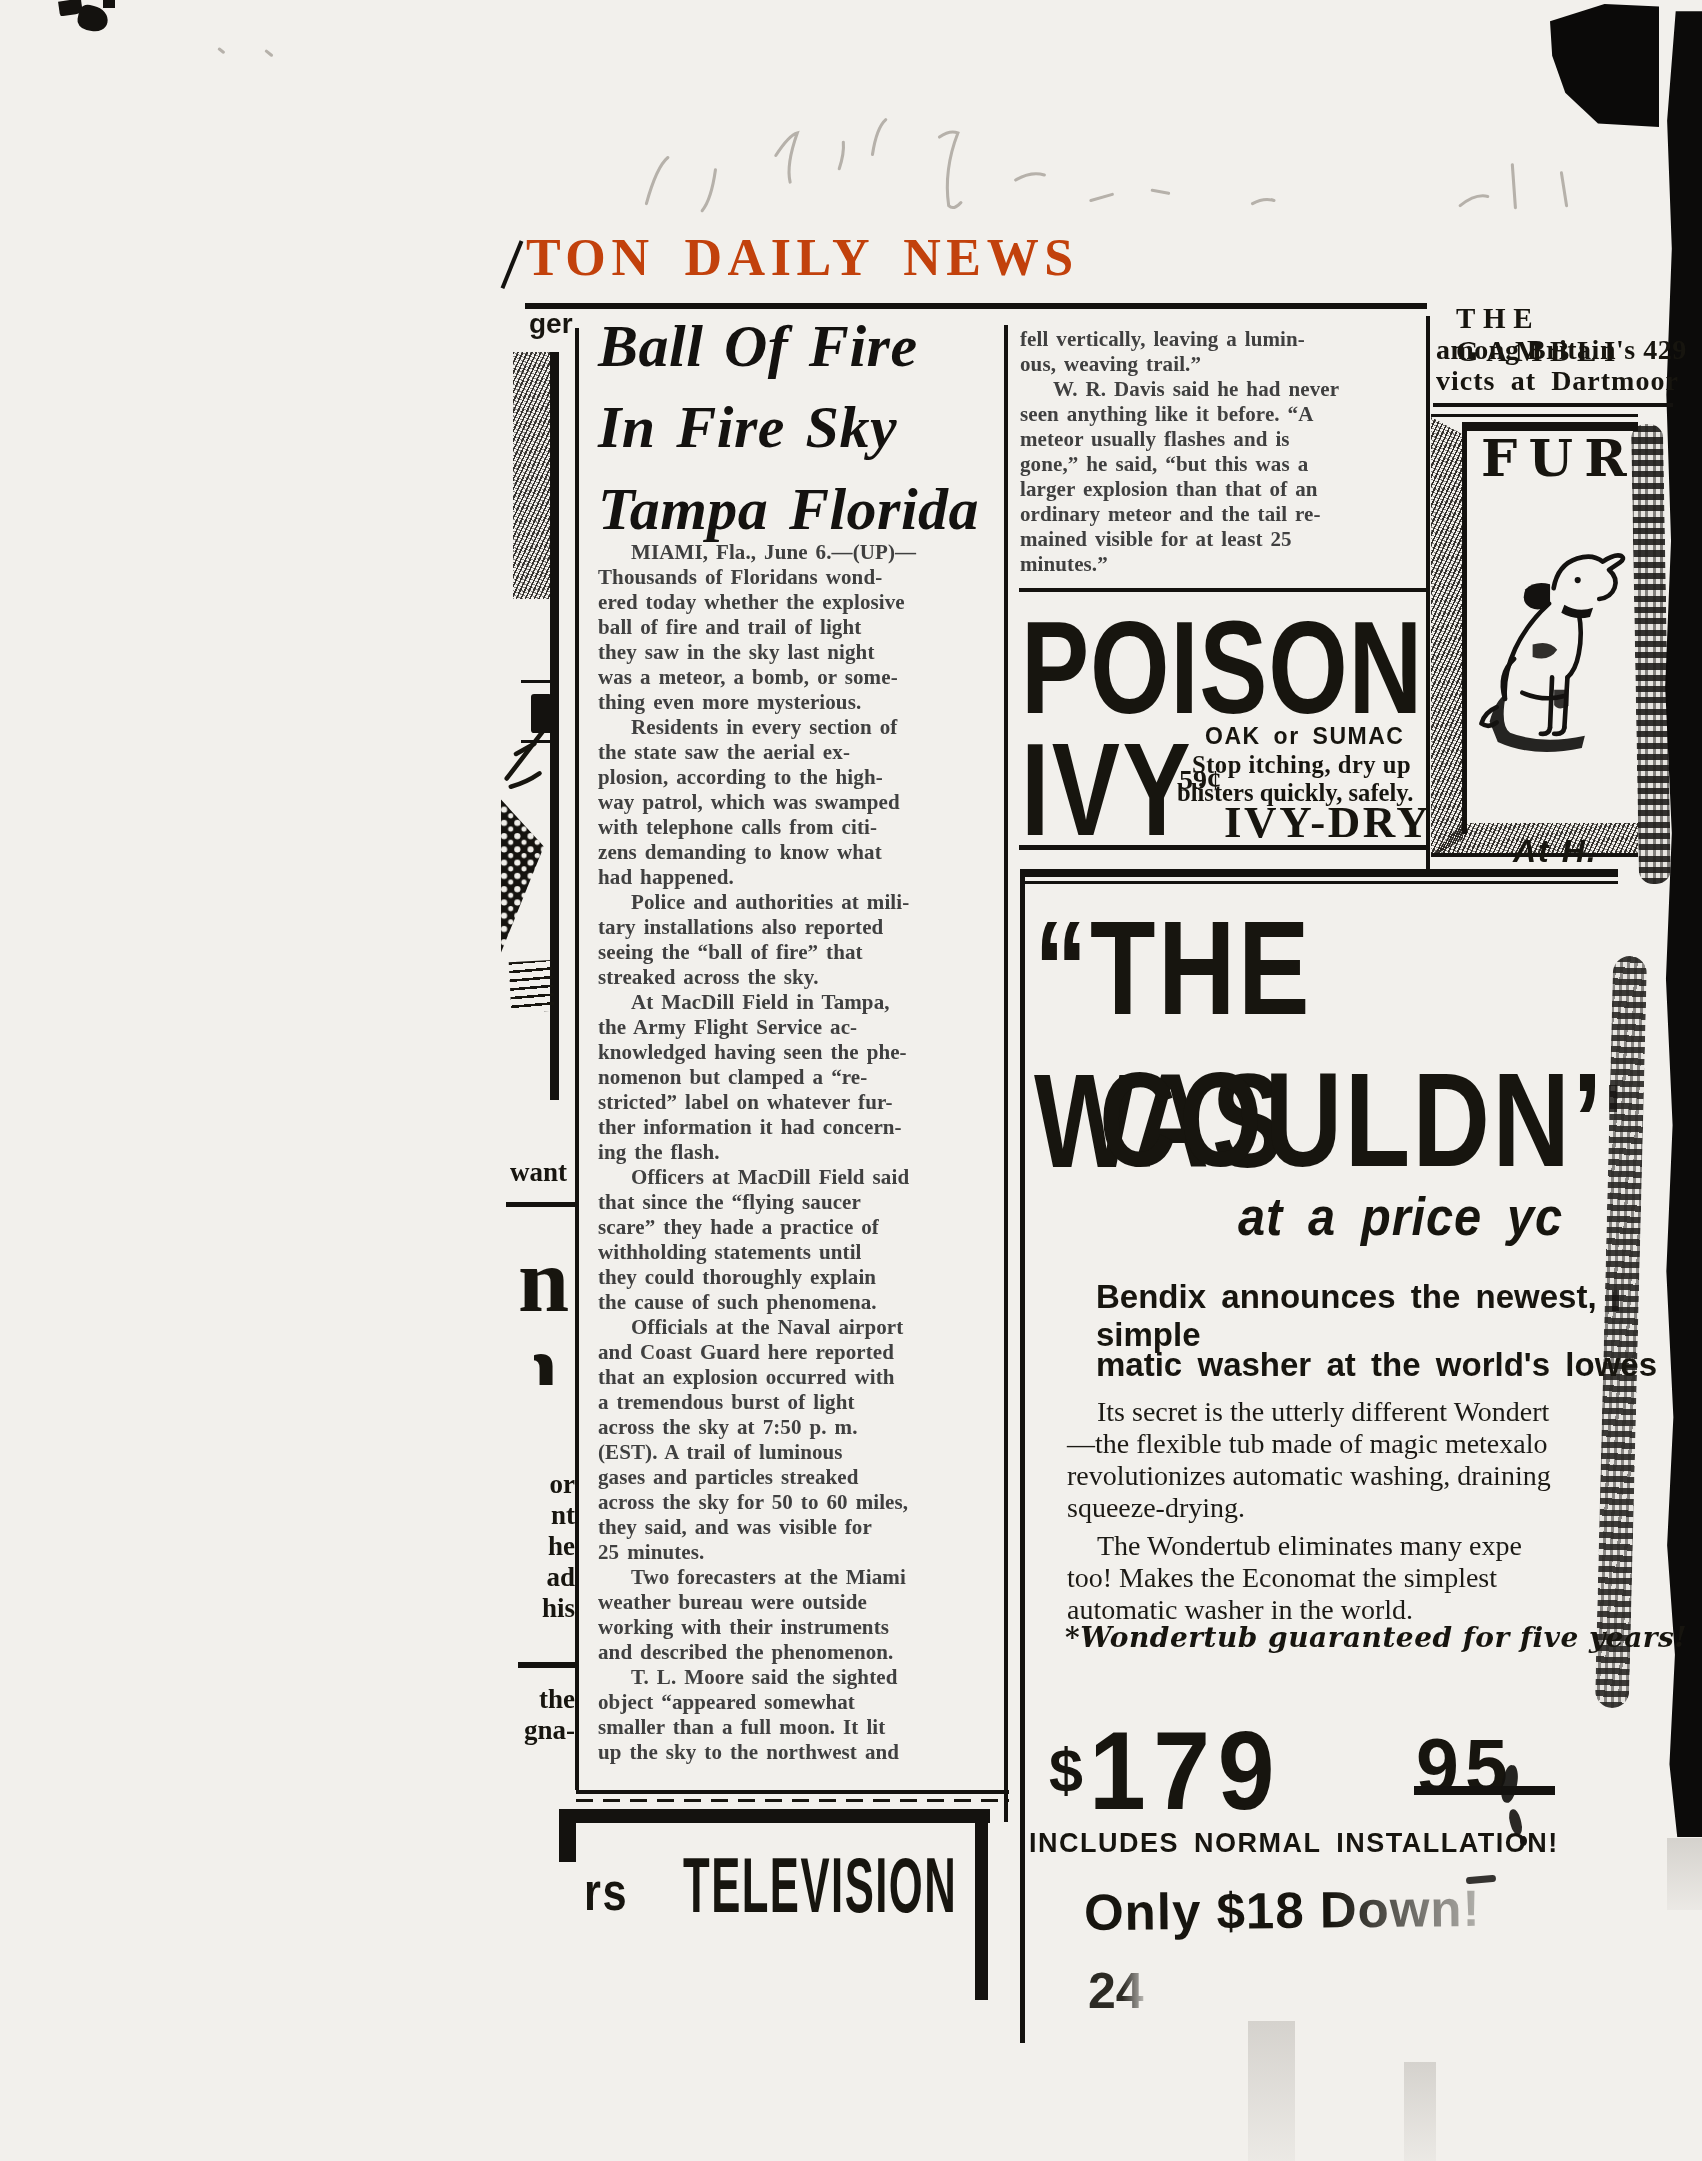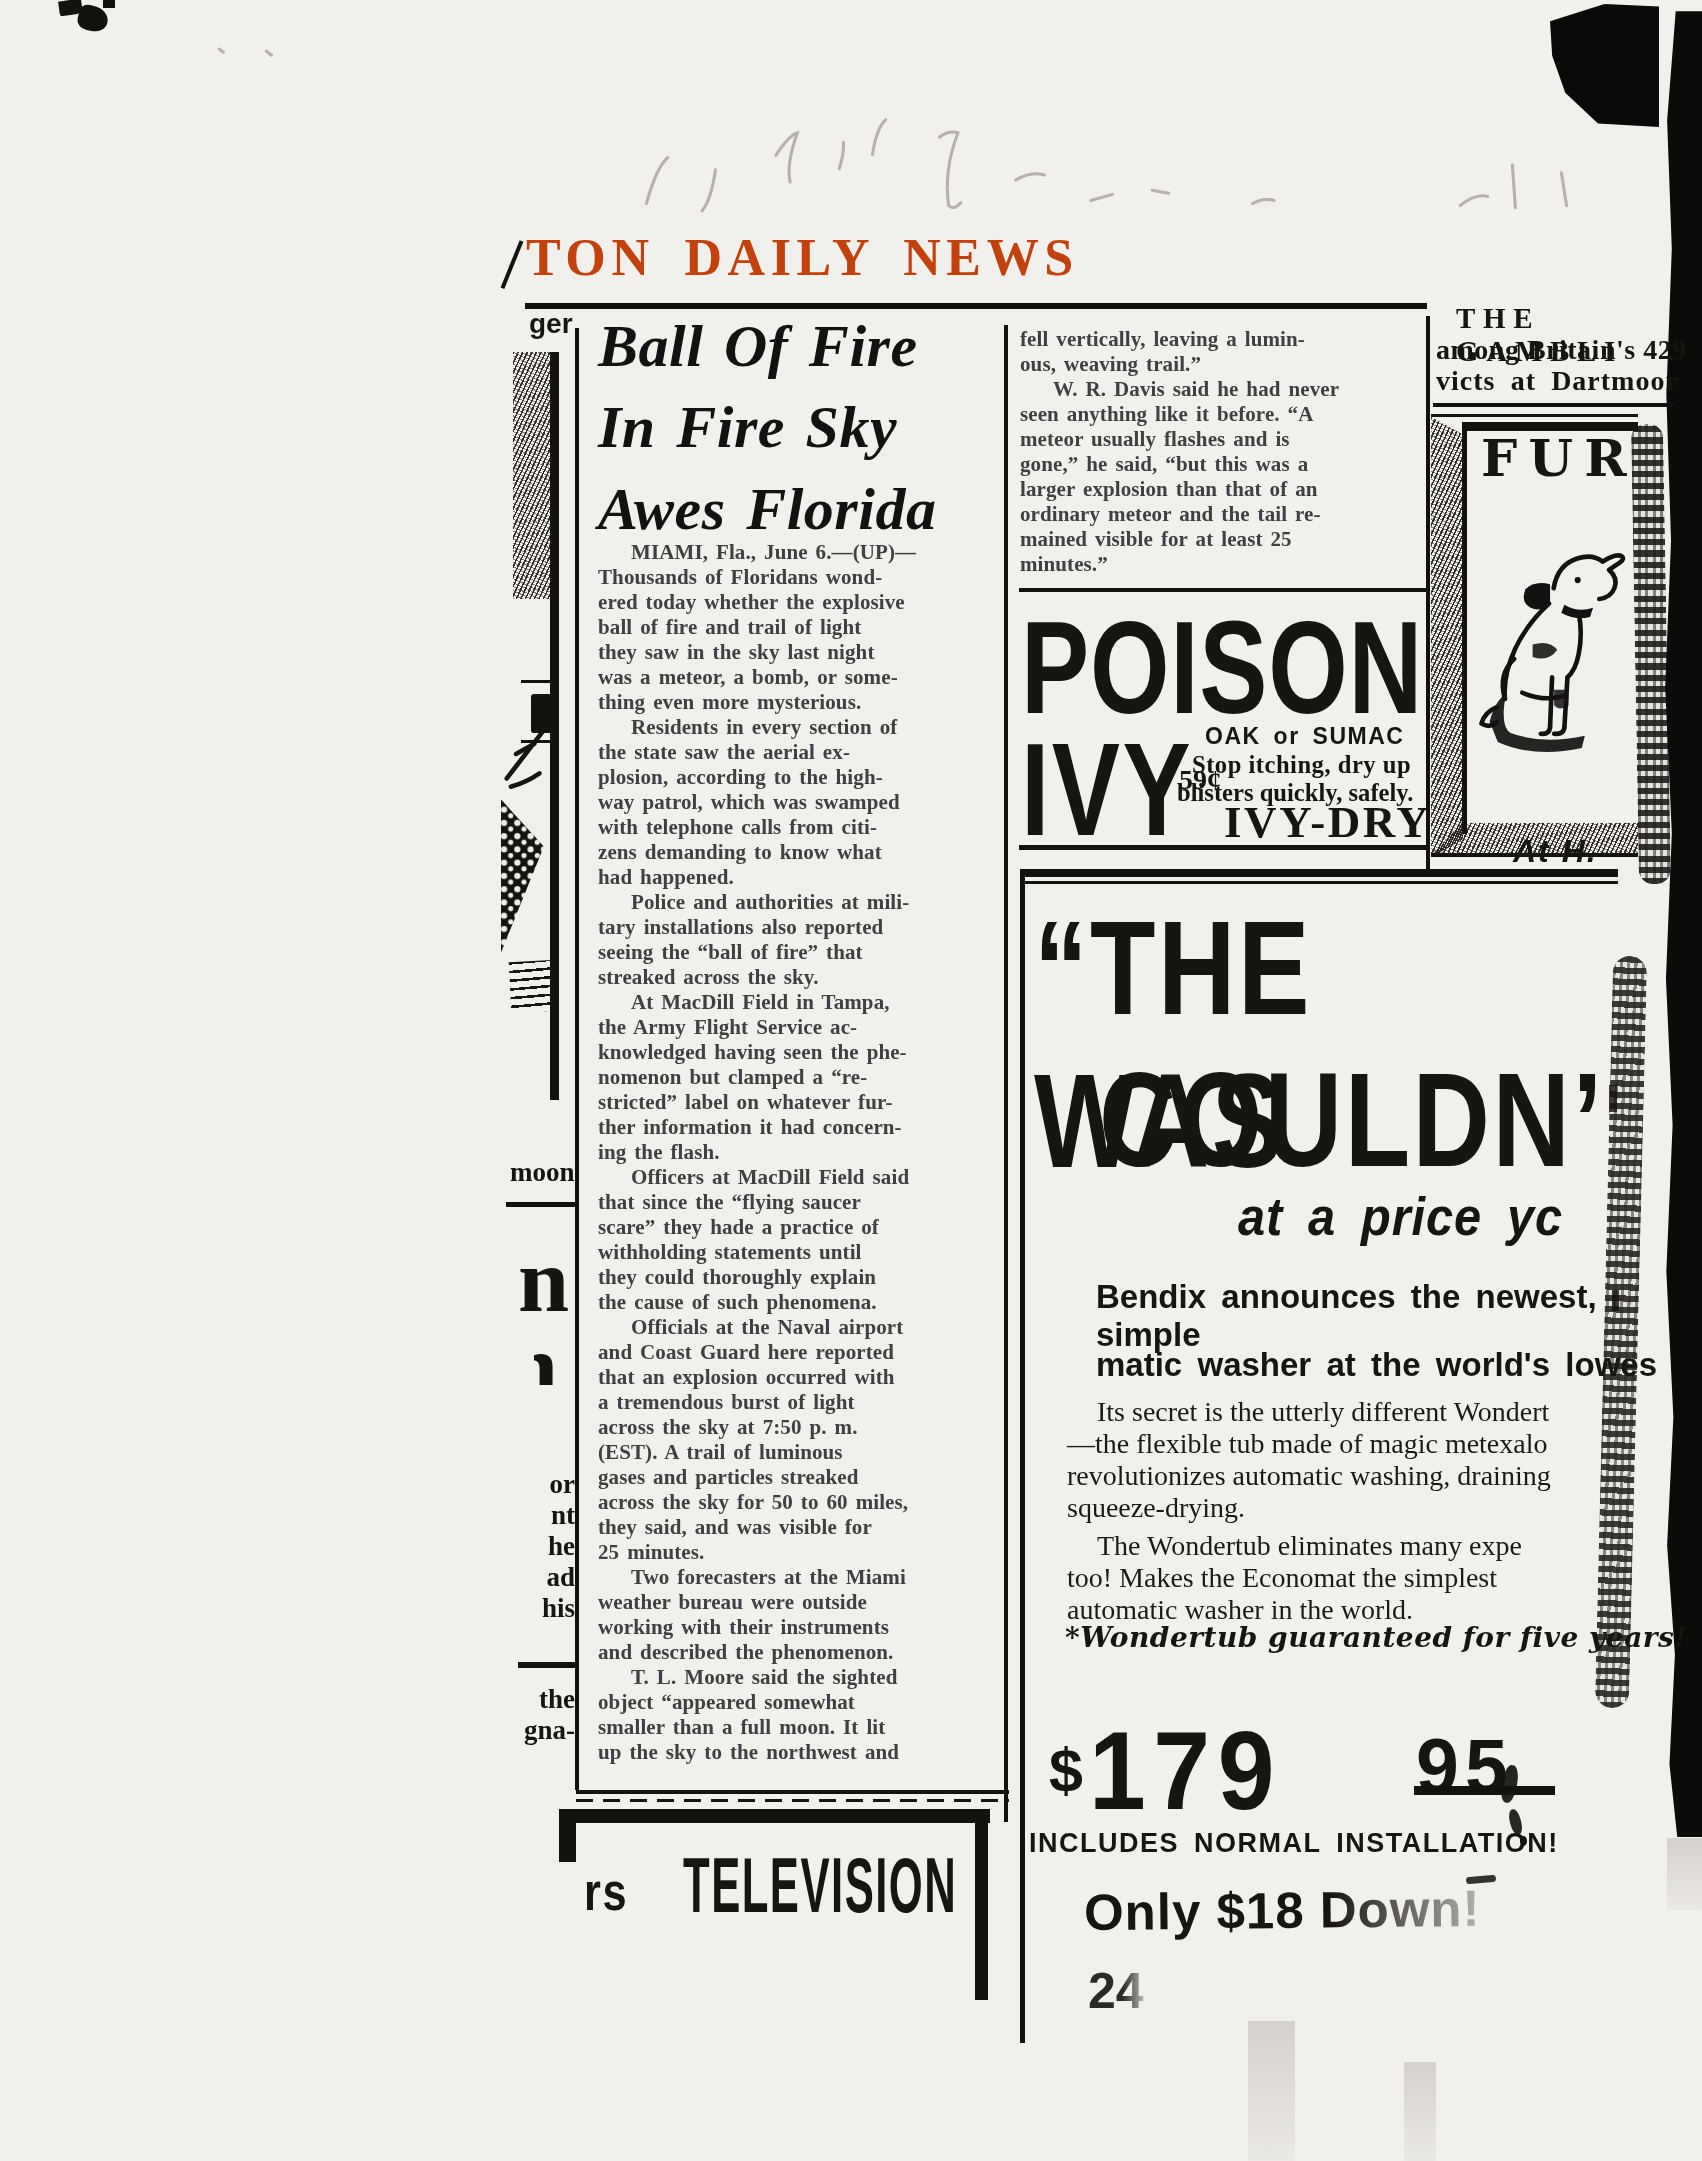--- a/index.html
+++ b/index.html
@@ -90,38 +90,38 @@
     <defs>
       <pattern id="dots" width="26" height="26" patternUnits="userSpaceOnUse">
         <rect width="26" height="26" fill="#15130f"></rect>
         <circle cx="8" cy="8" r="6" fill="#efede8"></circle>
         <circle cx="21" cy="20" r="5" fill="#efede8"></circle>
       </pattern>
     </defs>
     <polygon points="2,14 86,106 2,314" fill="url(#dots)"></polygon>
   </svg>
   <div class="abs hatchlines" style="left:510px;top:961px;width:43px;height:51px;transform:rotate(-3deg);"></div>
-  <div class="abs serif b" style="left:510px;top:1157px;font-size:27px;">moon</div>
+  <div class="abs serif b" style="left:510px;top:1157px;font-size:27px;">want</div>
   <div class="abs ink" style="left:506px;top:1202px;width:70px;height:4.6px;"></div>
   <div class="abs serif b" style="left:518px;top:1227px;font-size:92px;">n</div>
   <div class="abs" style="left:534px;top:1313px;width:25.6px;height:72px;overflow:hidden;">
     <span class="serif b" style="font-size:92px;margin-left:-27px;display:inline-block;">n</span>
   </div>
   <div class="abs serif b pre" style="left:519px;top:1469px;width:56px;font-size:27px;line-height:31px;text-align:right;">or
 nt
 he
 ad
 his</div>
   <div class="abs ink" style="left:518px;top:1662px;width:58px;height:5.6px;"></div>
   <div class="abs serif b pre" style="left:514px;top:1684px;width:61px;font-size:27px;line-height:31px;text-align:right;">the
 gna-</div>
 
   <div class="abs serif headline" style="left:598px;top:306px;text-align:center;">Ball Of Fire</div>
   <div class="abs serif headline" style="left:598px;top:387px;">In Fire Sky</div>
-  <div class="abs serif headline" style="left:598px;top:469px;">Awes Florida</div>
+  <div class="abs serif headline" style="left:598px;top:469px;">Tampa Florida</div>
 
   <div class="abs serif bodycol" style="left:598px;top:540px;width:409px;">
     <p class="para pre">MIAMI, Fla., June 6.—(UP)—
 Thousands of Floridans wond-
 ered today whether the explosive
 ball of fire and trail of light
 they saw in the sky last night
 was a meteor, a bomb, or some-
 thing even more mysterious.</p>
     <p class="para pre">Residents in every section of

